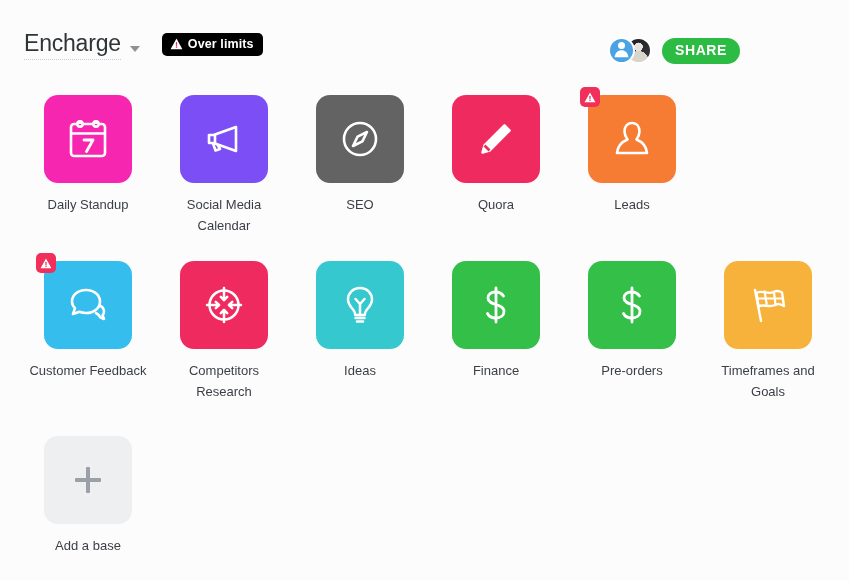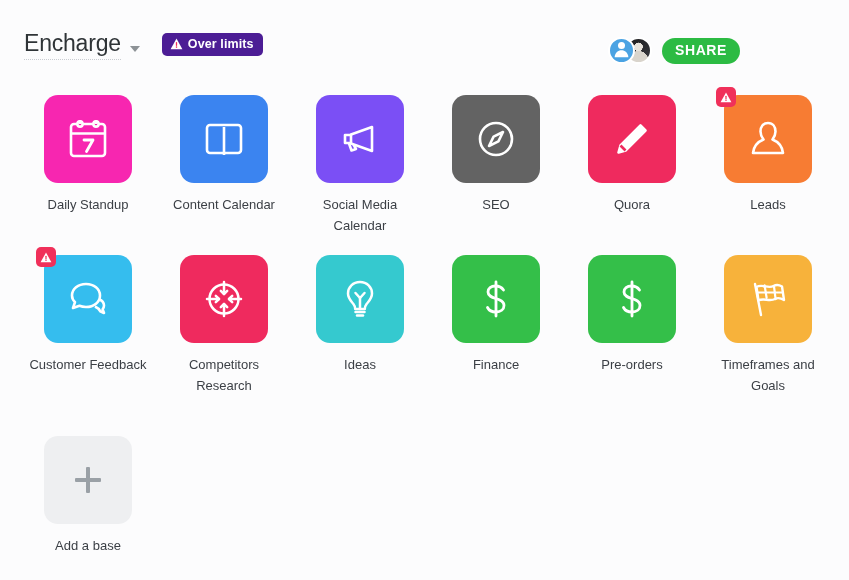--- a/index.html
+++ b/index.html
@@ -32,21 +32,21 @@
   .caret {
     margin-left: 9px; margin-bottom: 8px;
     width: 0; height: 0;
     border-left: 5px solid transparent;
     border-right: 5px solid transparent;
     border-top: 6px solid #8d9296;
   }
   .over-limits {
     margin-left: 12px; margin-bottom: 2px;
     display: inline-flex; align-items: center; gap: 5px;
-    background: #4c1d95; color: #ffffff;
+    background: #000000; color: #ffffff;
     border-radius: 5px; padding: 4px 9px 5px 8px;
     font-size: 12.5px; font-weight: bold; letter-spacing: 0.1px;
     white-space: nowrap;
   }
   .over-limits svg { display: block; }
 
   .header-right {
     position: absolute; right: 22px; top: 37px;
     display: flex; align-items: center; gap: 10px;
   }
@@ -170,31 +170,20 @@
             <circle cx="32" cy="9" r="2.6" fill="#f726b0"></circle>
             <line x1="16" y1="5" x2="16" y2="9"></line>
             <line x1="32" y1="5" x2="32" y2="9"></line>
             <path d="M20 25 L29 25 L22.5 36.5" stroke-width="2.8" stroke-linecap="round" stroke-linejoin="round"></path>
           </svg>
         </span>
       </div>
       <div class="label">Daily Standup</div>
     </div>
 
-    <div class="cell">
-      <div class="tile" style="background:#3b84f0">
-        <span>
-          <svg width="48" height="48" viewBox="0 0 48 48" fill="none" stroke="#ffffff" stroke-width="2.6" stroke-linejoin="round">
-            <rect x="7" y="10" width="34" height="28" rx="3"></rect>
-            <line x1="24" y1="12" x2="24" y2="40"></line>
-          </svg>
-        </span>
-      </div>
-      <div class="label">Content Calendar</div>
-    </div>
 
     <div class="cell">
       <div class="tile" style="background:#7b4ff5">
         <span>
           <svg width="48" height="48" viewBox="0 0 48 48" fill="none" stroke="#ffffff" stroke-width="2.6" stroke-linejoin="round" stroke-linecap="round">
             <path d="M36 12 L36 36 L15 28.5 L15 19.5 Z"></path>
             <path d="M15 20 L9 20 L9 28 L15 28"></path>
             <path d="M13 28.5 L15.5 35.5 L20 34 L17.8 30"></path>
           </svg>
         </span>
@@ -240,21 +229,21 @@
         <span>
           <svg width="48" height="48" viewBox="0 0 48 48" fill="none" stroke="#ffffff" stroke-width="2.6" stroke-linejoin="round">
             <path d="M24 8 C29 8 31.5 12 31.5 16.5 C31.5 20 30 22.5 28.5 24.5 C33.5 26.5 38 29.5 39 38 L9 38 C10 29.5 14.5 26.5 19.5 24.5 C18 22.5 16.5 20 16.5 16.5 C16.5 12 19 8 24 8 Z"></path>
           </svg>
         </span>
       </div>
       <div class="label">Leads</div>
     </div>
   </div>
 
-  <div class="grid row2" style="top:250px;">
+  <div class="grid row2" style="top:256px;">
 
     <div class="cell">
       <div class="tile" style="background:#35bdee">
         <div class="badge">
           <span>
             <svg width="12" height="11" viewBox="0 0 13 12">
               <path d="M6.5 0.6 L12.4 11.2 L0.6 11.2 Z" fill="#ffffff"></path>
               <rect x="5.85" y="4.1" width="1.3" height="3.8" rx="0.6" fill="#f0305a"></rect>
               <circle cx="6.5" cy="9.1" r="0.8" fill="#f0305a"></circle>
             </svg>

